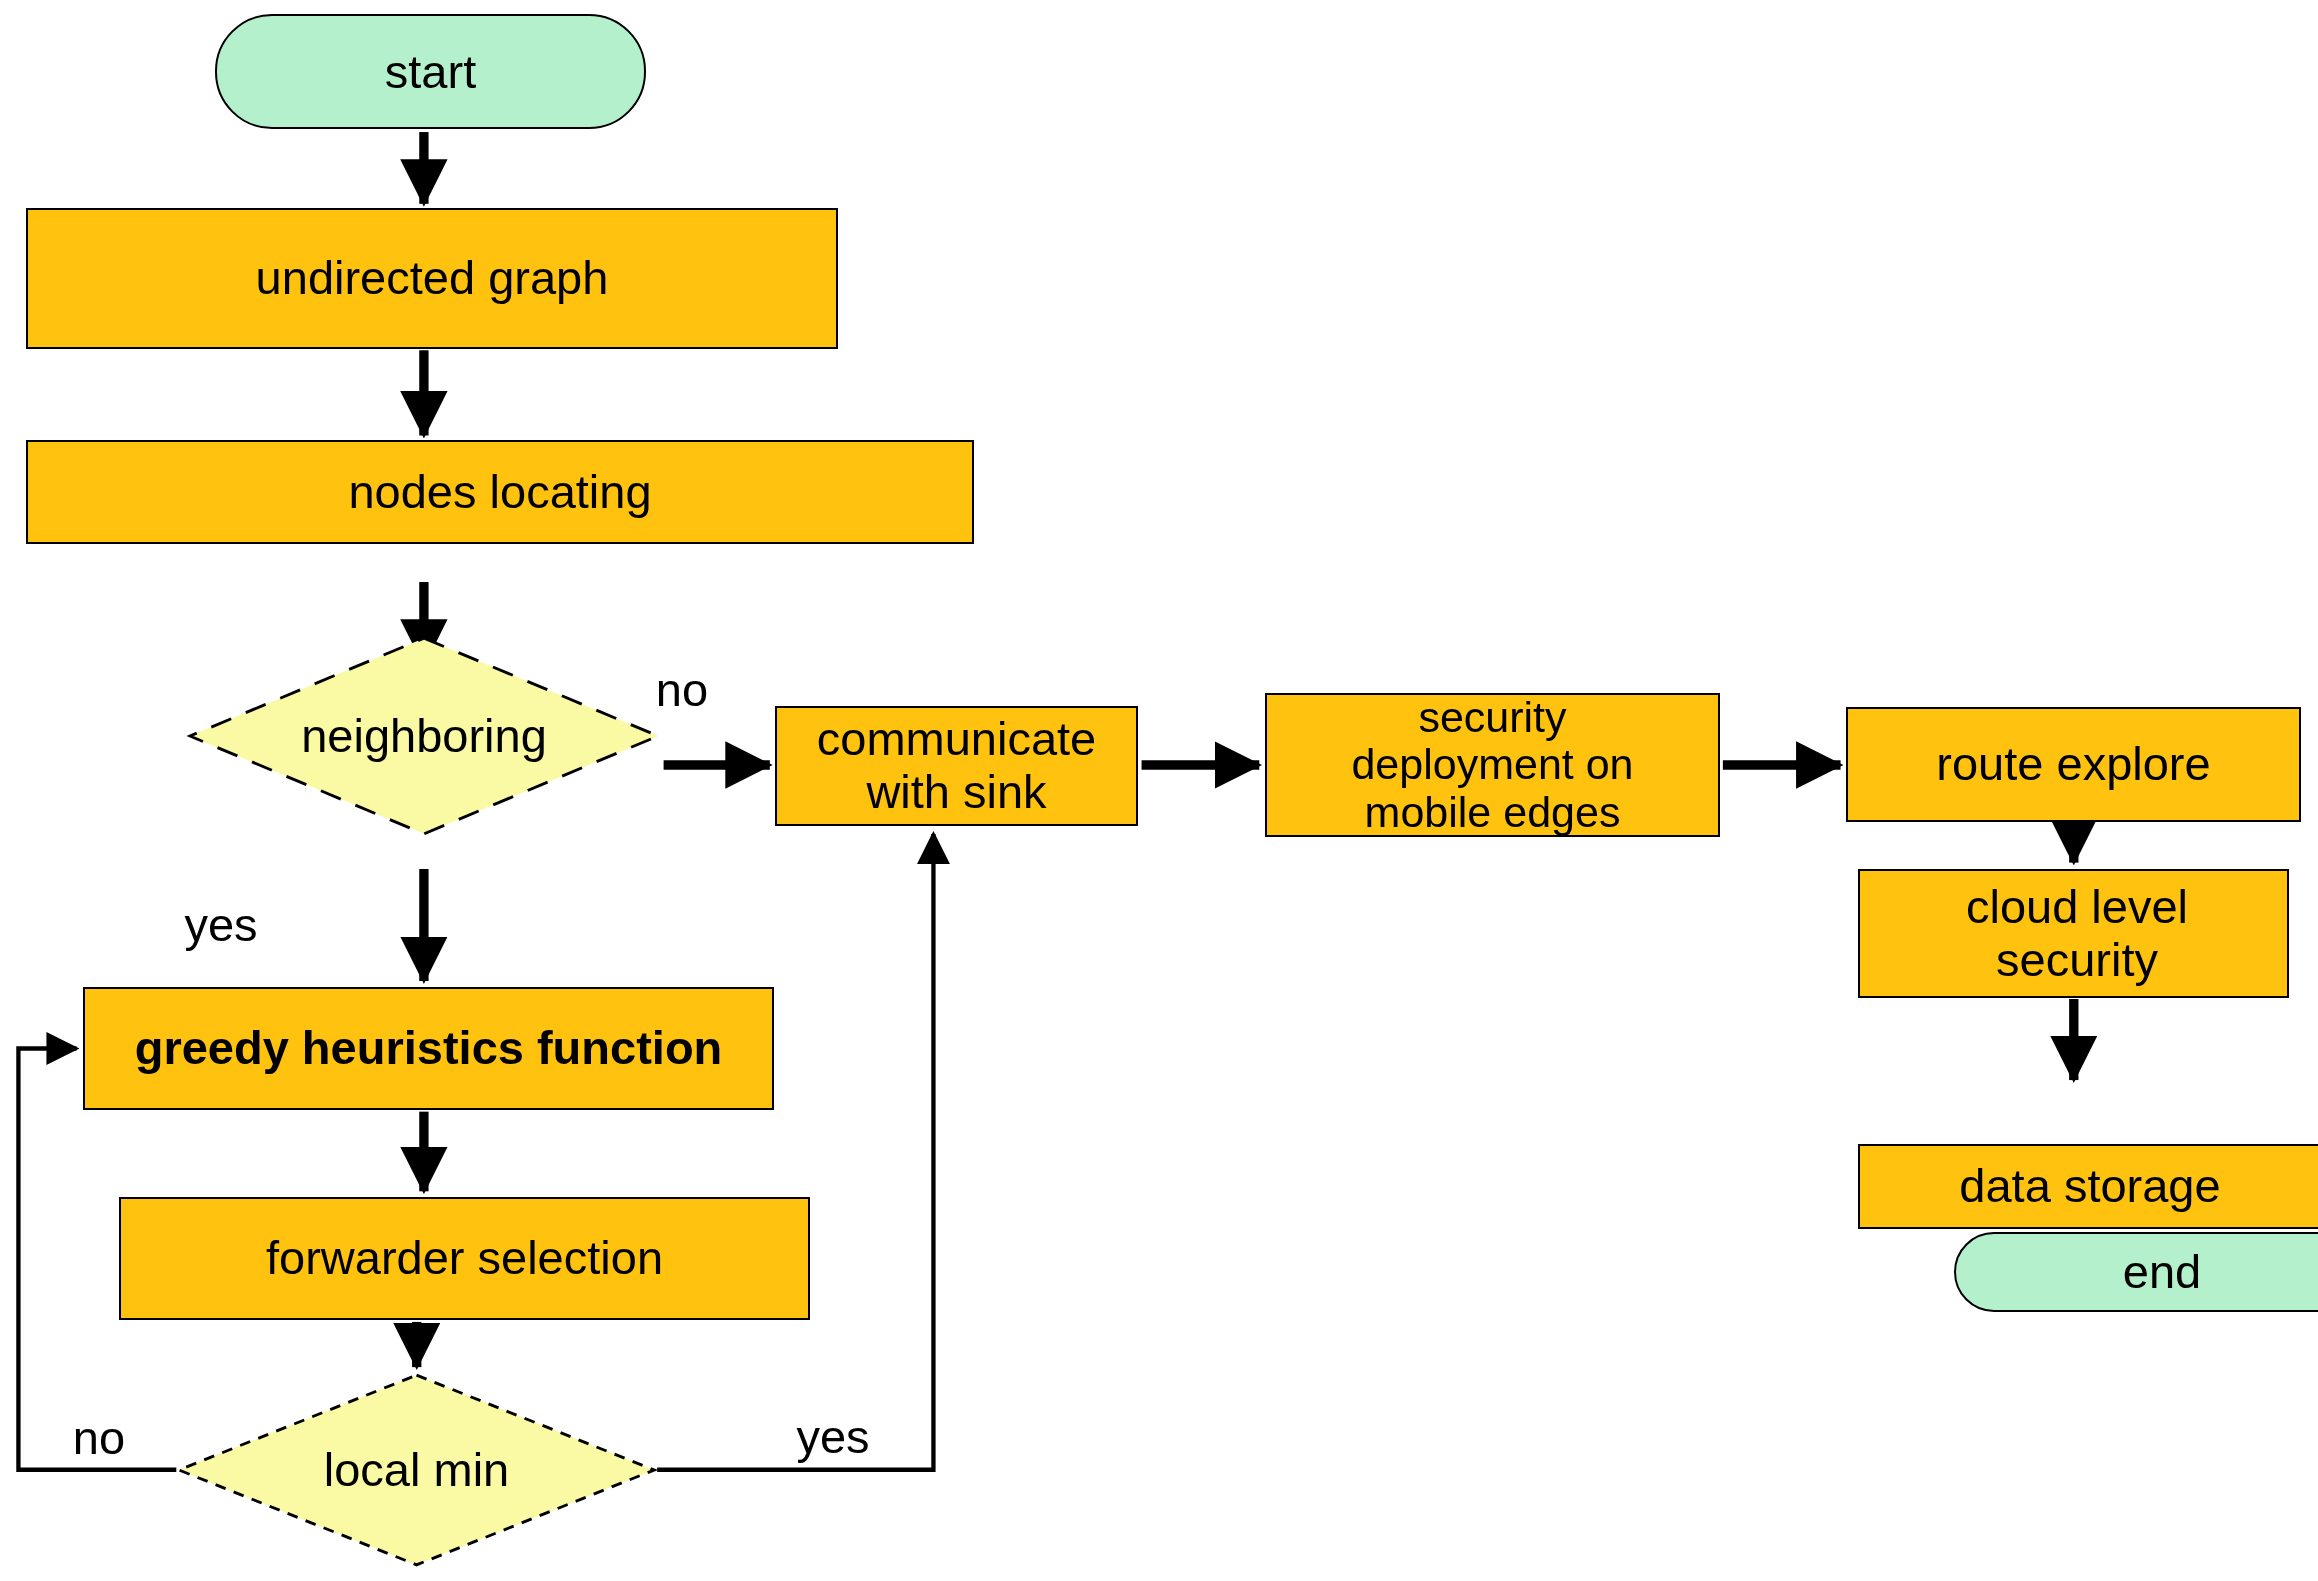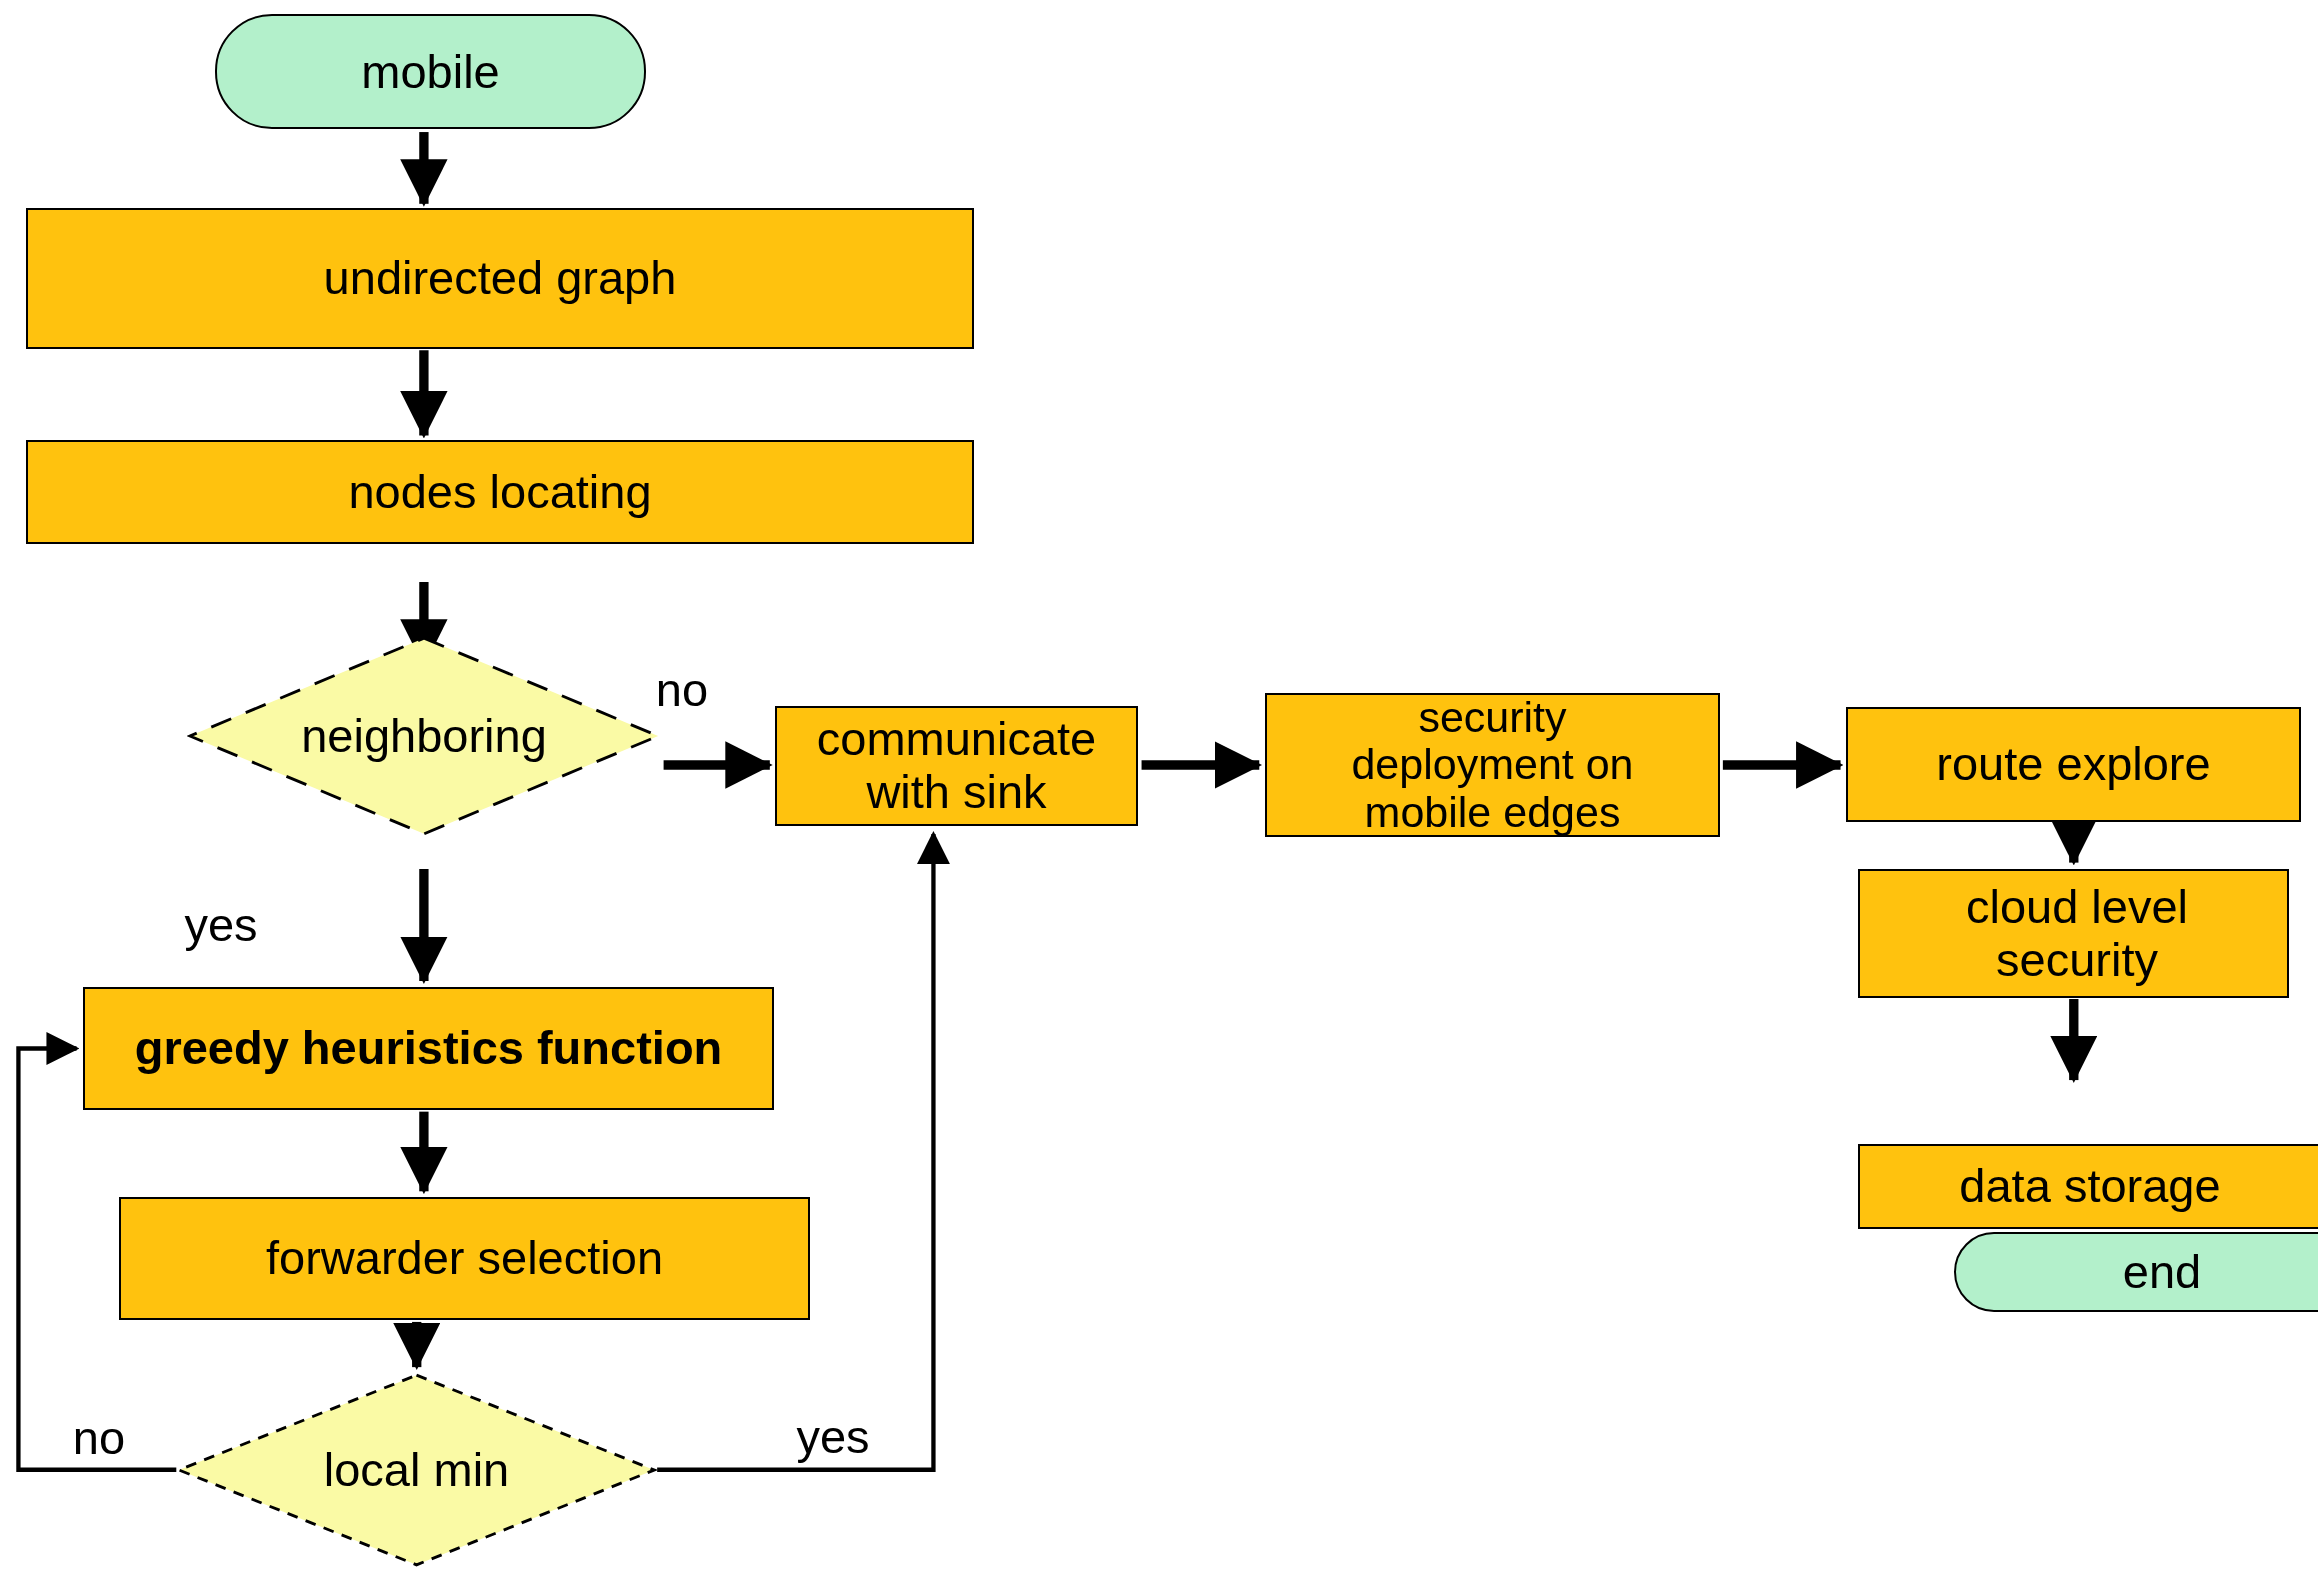--- a/index.html
+++ b/index.html
@@ -84,28 +84,28 @@
     <line class="shaft" x1="2889" y1="1633" x2="2889" y2="1708" marker-end="url(#ah-big)"></line>
     <line class="shaft" x1="590" y1="1211" x2="590" y2="1367" marker-end="url(#ah-big)"></line>
     <line class="shaft" x1="590" y1="1549" x2="590" y2="1660" marker-end="url(#ah-big)"></line>
     <line class="shaft" x1="580" y1="1842" x2="580" y2="1905" marker-end="url(#ah-big)"></line>
 
     <polyline class="thin" points="245,2048 25,2048 25,1461 106,1461" marker-end="url(#ah-small)"></polyline>
     <polyline class="thin" points="915,2048 1300,2048 1300,1162" marker-end="url(#ah-small)"></polyline>
   </svg>
 
   <div class="node terminal pill-start" style="left:215px; top:14.4px; width:431px; height:115px;">
-    <span>mobile</span>
+    <span>start</span>
   </div>
 
   <div class="node terminal pill-end" style="left:1954px; top:1232px; width:416px; height:80px;">
     <span>end</span>
   </div>
 
-  <div class="node process" style="left:26px; top:208px; width:948px; height:141px;">
+  <div class="node process" style="left:26px; top:208px; width:812px; height:141px;">
     <span>undirected graph</span>
   </div>
 
   <div class="node process" style="left:26px; top:440px; width:948px; height:104px;">
     <span>nodes locating</span>
   </div>
 
   <div class="node process" style="left:775px; top:706px; width:363px; height:120px;">
     <span>communicate
 with sink</span>

